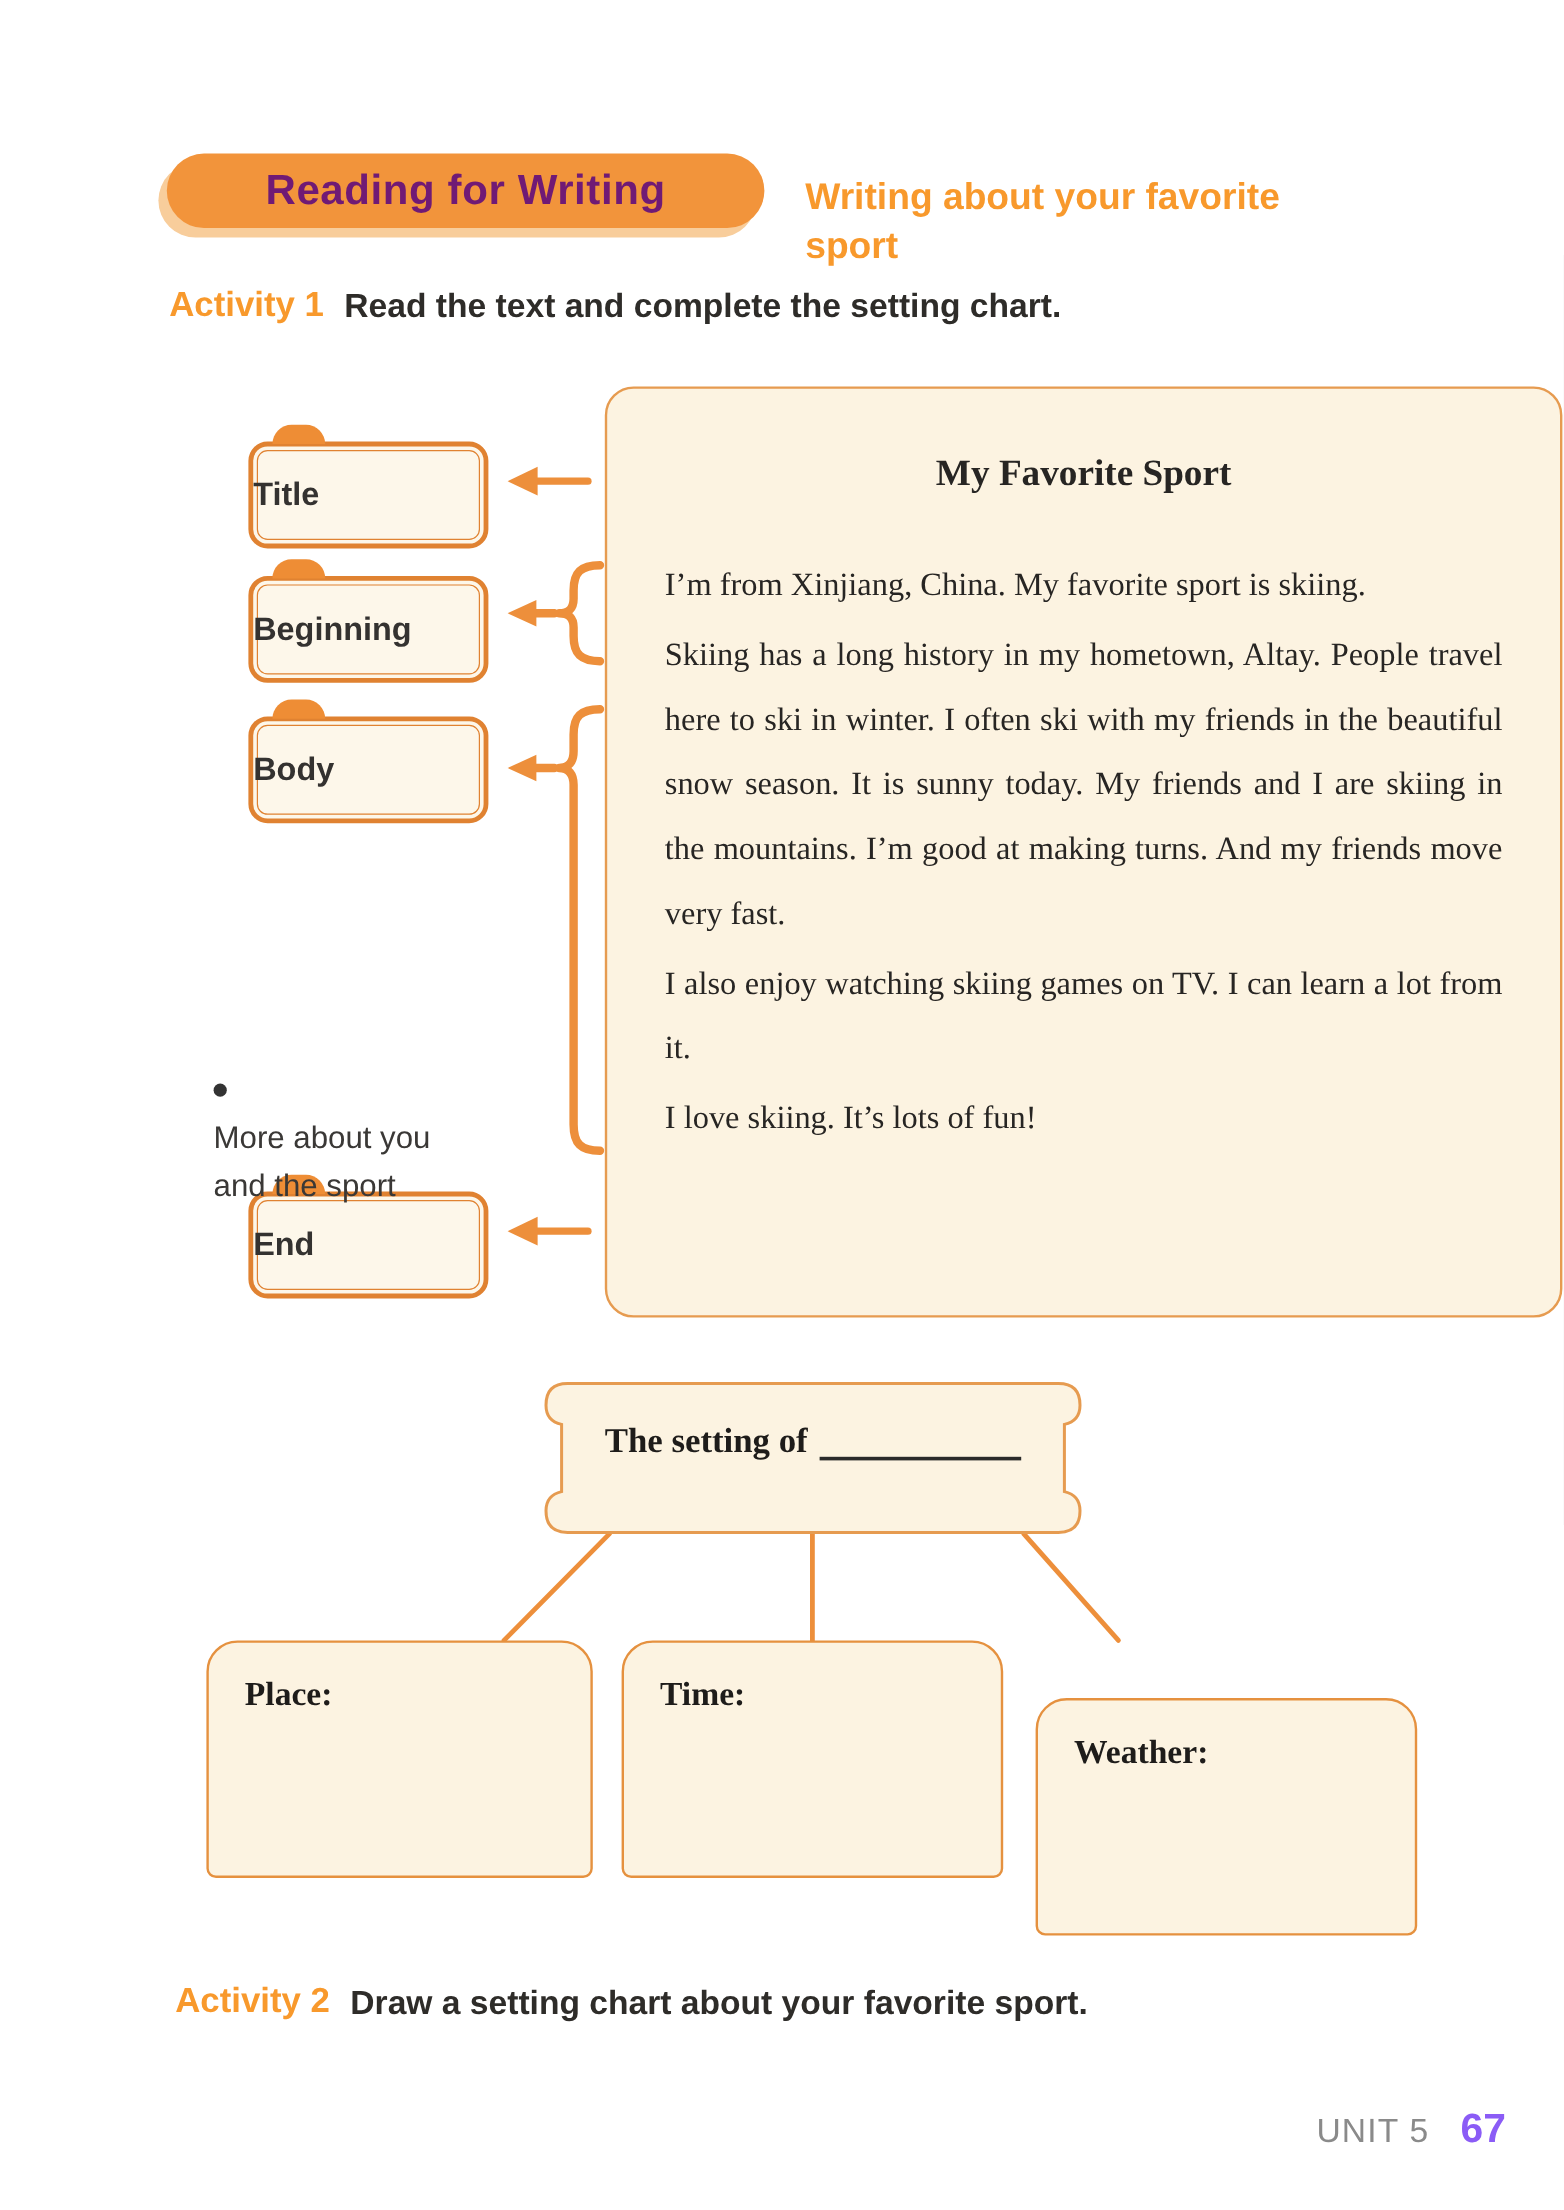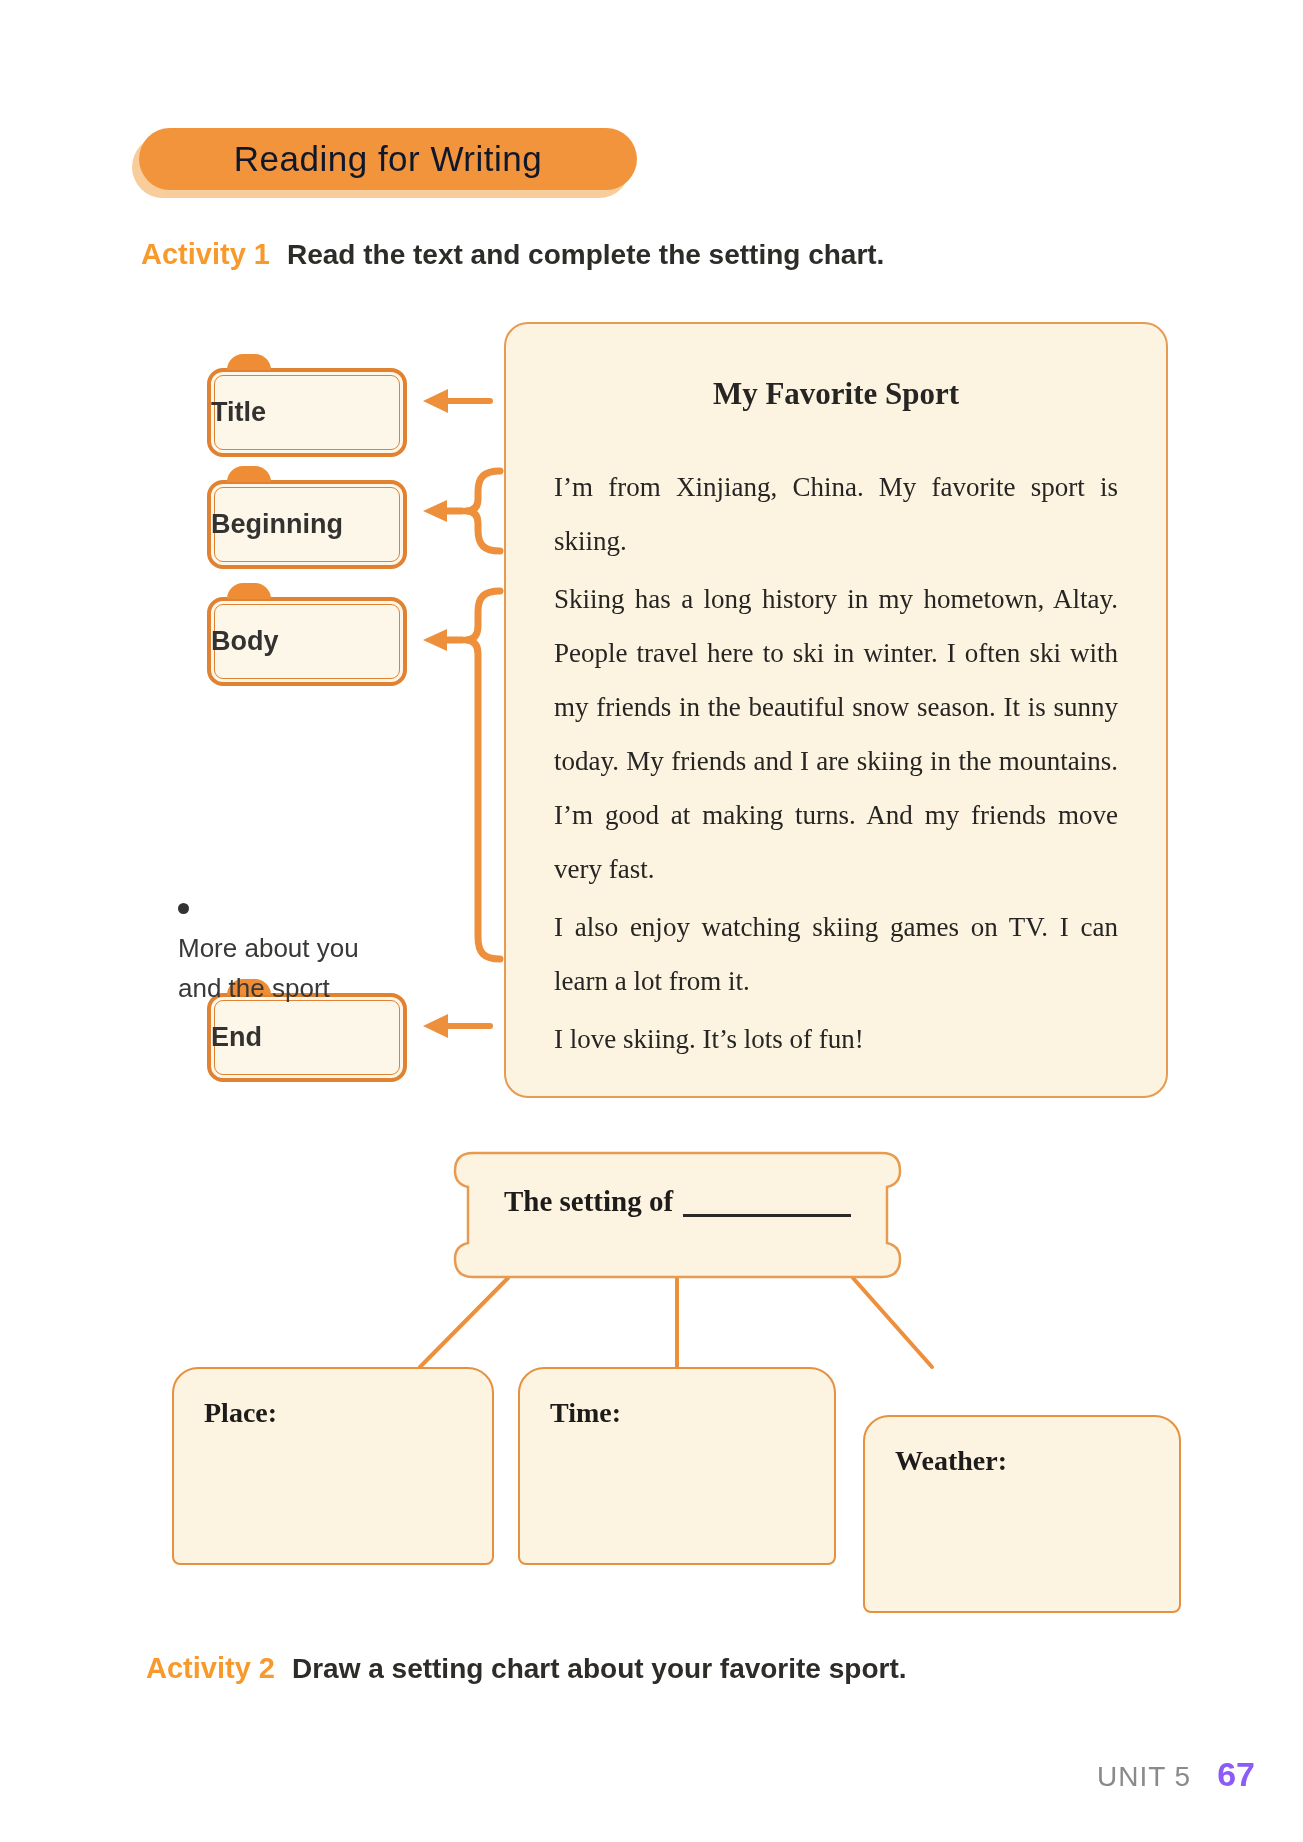--- a/index.html
+++ b/index.html
@@ -15,21 +15,21 @@
   
   svg.overlay{position:absolute; left:0; top:0; width:1303px; height:1842px; pointer-events:none;}
   .ln{stroke:var(--orange-accent); fill:none; stroke-linecap:round; stroke-linejoin:round;}
   .hd{fill:var(--orange-accent); stroke:none;}
   .plaque{fill:var(--cream); stroke:var(--panel-border); stroke-width:2.5;}
 
   
   .pill{position:absolute; left:139px; top:128px; width:498px; height:62px;
     background:var(--pill-bg); border-radius:31px; box-shadow:-7px 8px 0 var(--pill-shadow);
     display:flex; align-items:center; justify-content:center;}
-  .pill-text{color:#0f172a; font-size:35px; font-weight:normal; letter-spacing:0.5px;}
+  .pill-text{color:#701a75; font-size:35px; font-weight:bold; letter-spacing:0.5px;}
   .subtitle{position:absolute; left:671px; top:143px; width:448px;
     color:var(--heading-text); font-size:31px; font-weight:bold; line-height:41px;}
 
   
   .activity{position:absolute; display:flex; gap:17px; align-items:flex-end;}
   .activity.a1{left:141px; top:238px;}
   .activity.a2{left:146px; top:1652px;}
   .activity .alabel{color:var(--heading-text); font-size:29px; font-weight:bold;}
   .activity .atext{color:var(--dark-text); font-size:28px; font-weight:bold;}
 
@@ -44,21 +44,21 @@
   .obox.b-title{top:368px;} .obox.b-beginning{top:480px;}
   .obox.b-body{top:597px;}  .obox.b-end{top:993px;}
 
   
   .bullet{position:absolute; display:flex; gap:14px; color:#3A3836; font-size:26px; line-height:40px; font-weight:500;}
   .bullet .dot{width:11px; height:11px; border-radius:50%; background:#333; margin-top:15px; flex:0 0 auto;}
   .bullet.bu1{left:178px; top:690px; width:250px;}
   .bullet.bu2{left:178px; top:888px; width:218px;flex-direction:column;}
 
   
-  .panel{position:absolute; left:504px; top:322px; width:664px; height:776px;
+  .panel{position:absolute; left:504px; top:322px; width:798px; height:776px;
     background:var(--cream); border:2px solid var(--panel-border); border-radius:24px;
     padding:52px 48px 0 48px;}
   .passage-title{text-align:center; font-family:"Liberation Serif", serif; font-weight:bold;
     font-size:31px; color:var(--serif-text); margin-bottom:48px;}
   .panel p{font-family:"Liberation Serif", serif; font-size:27px; line-height:54px;
     color:var(--serif-text); text-align:justify; margin-bottom:4px;}
   .panel p:last-child{text-align:left;}
 
   
   .setting-heading{position:absolute; left:455px; top:1153px; width:445px; height:96px;
@@ -110,20 +110,21 @@
     <path class="ln" d="M 508 1278 L 420 1367" stroke-width="4"></path>
     <path class="ln" d="M 677 1278 L 677 1367" stroke-width="4"></path>
     <path class="ln" d="M 853 1278 L 932 1367" stroke-width="4"></path>
 
     <path class="plaque" d="M 473 1153 H 882 Q 900 1153 900 1171 C 900 1180 896 1185 887 1187 L 887 1243 C 896 1245 900 1250 900 1259 Q 900 1277 882 1277 H 473 Q 455 1277 455 1259 C 455 1250 459 1245 468 1243 L 468 1187 C 459 1185 455 1180 455 1171 Q 455 1153 473 1153 Z"></path>
   </svg>
 
   <div class="pill">
     <span class="pill-text">Reading for Writing</span>
   </div>
+  <div class="subtitle">Writing about your favorite sport</div>
 
   <div class="activity a1">
     <span class="alabel">Activity 1</span>
     <span class="atext">Read the text and complete the setting chart.</span>
   </div>
 
   <div class="obox b-title">
     <span class="bump"></span>
     <span class="frame"></span>
     <span class="olabel">Title</span>

